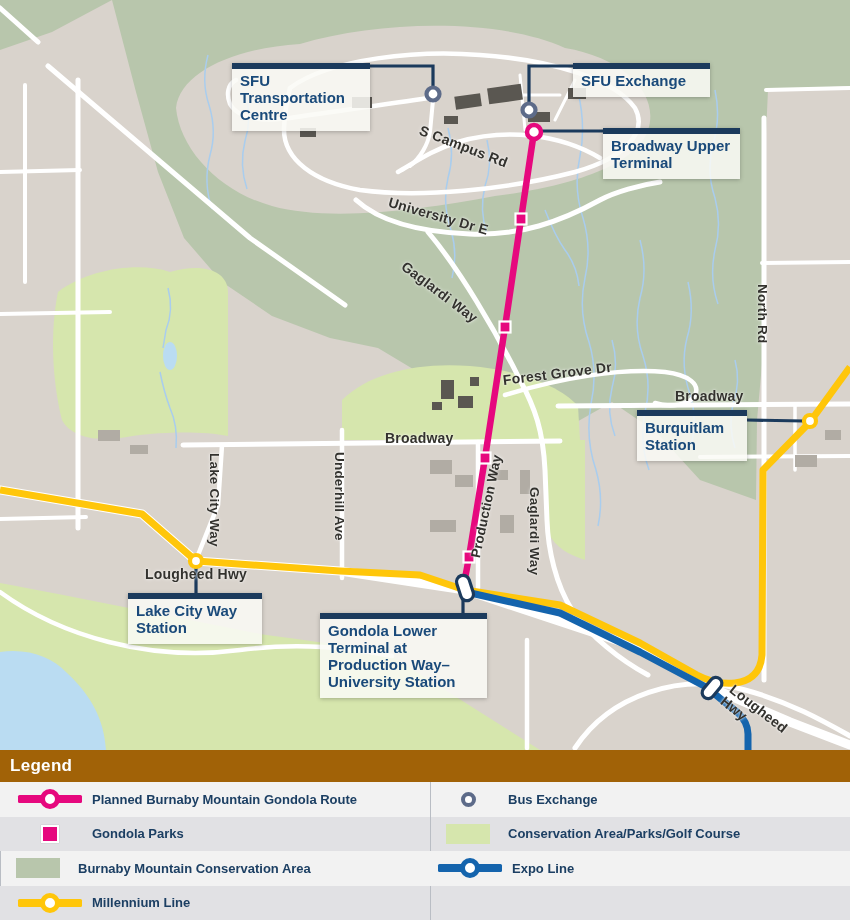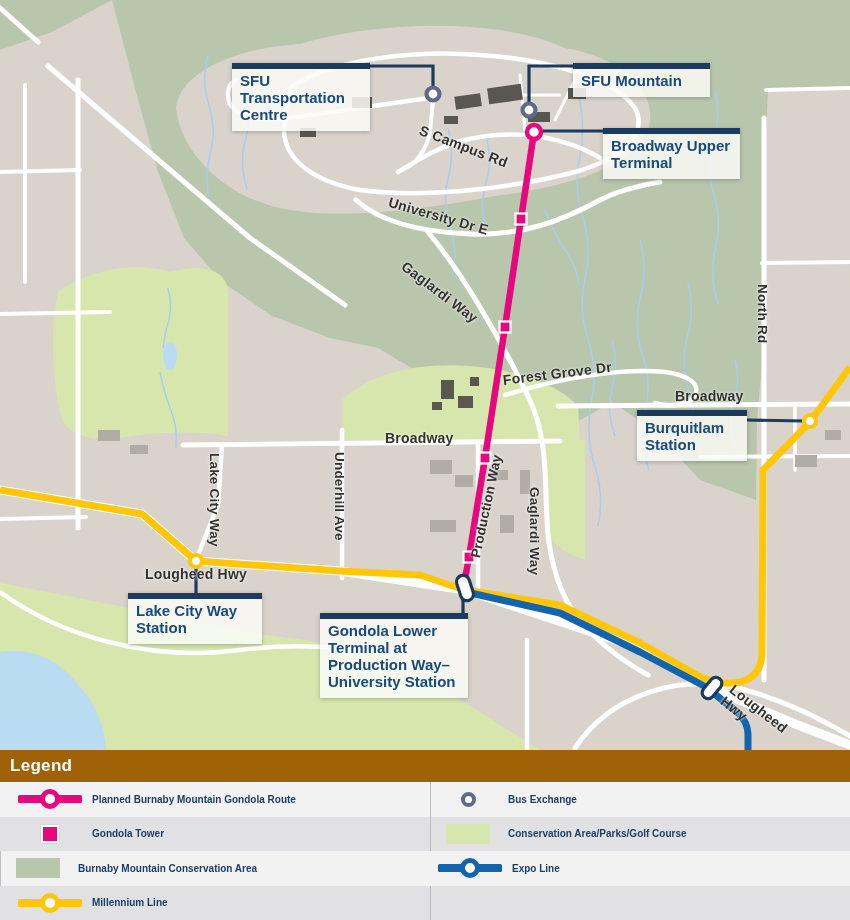--- a/index.html
+++ b/index.html
@@ -53,21 +53,21 @@
     width:10px;height:10px;border-radius:50%;background:#fff;
   }
   .lline.pink{background:#e6087e;} .lline.pink .dot{border:5px solid #e6087e;}
   .lline.blue{background:#1464ad;} .lline.blue .dot{border:5px solid #1464ad;}
   .lline.yellow{background:#ffc60a;} .lline.yellow .dot{border:5px solid #ffc60a;}
   .ltower{width:14px;height:14px;background:#e6087e;border:2.5px solid #fff;box-shadow:0 0 1px rgba(0,0,0,.25);}
   .lbus{width:7px;height:7px;border-radius:50%;background:#fff;border:4.5px solid #5d6b89;}
   .lswatch{width:44px;height:20px;}
   .lswatch.parks{background:#d6e6ad;}
   .lswatch.conserv{background:#b8c6ac;}
-  .llabel{margin-left:10px;color:#1c3f63;font-size:10px;font-weight:bold;}
+  .llabel{margin-left:10px;color:#1c3f63;font-size:13px;font-weight:bold;}
   .lcell.right .llabel{margin-left:18px;}
 </style>
 </head>
 <body>
 
 <div id="stage">
 
   <div id="map">
     <svg width="850" height="750" viewBox="0 0 850 750">
 
@@ -218,35 +218,35 @@
     <span class="rlabel" style="left:542px;top:487px;transform:rotate(90deg);">Gaglardi Way</span>
     <span class="rlabel big" style="left:145px;top:566px;">Lougheed Hwy</span>
     <span class="rlabel big wrap" style="left:736px;top:682px;transform:rotate(38deg);">Lougheed Hwy</span>
 
     <div class="callout" style="left:232px;top:63px;width:138px;">
       <div class="bar"></div>
       <div class="txt">SFU Transportation Centre</div>
     </div>
     <div class="callout" style="left:573px;top:63px;width:137px;">
       <div class="bar"></div>
-      <div class="txt">SFU Mountain</div>
+      <div class="txt">SFU Exchange</div>
     </div>
     <div class="callout" style="left:603px;top:128px;width:137px;">
       <div class="bar"></div>
       <div class="txt">Broadway Upper Terminal</div>
     </div>
     <div class="callout" style="left:637px;top:410px;width:110px;">
       <div class="bar"></div>
       <div class="txt">Burquitlam Station</div>
     </div>
     <div class="callout" style="left:128px;top:593px;width:134px;">
       <div class="bar"></div>
       <div class="txt">Lake City Way Station</div>
     </div>
-    <div class="callout" style="left:320px;top:613px;width:148px;">
+    <div class="callout" style="left:320px;top:613px;width:167px;">
       <div class="bar"></div>
       <div class="txt">Gondola Lower Terminal at Production Way–University Station</div>
     </div>
   </div>
 
   <div id="legend">
     <div class="hdr">
       <span>Legend</span>
     </div>
     <div class="body">
@@ -266,21 +266,21 @@
             </div>
           <span class="llabel">Bus Exchange</span>
         </div>
       </div>
 
       <div class="lrow">
         <div class="lcell left">
           <div class="icon-box">
               <div class="ltower"></div>
             </div>
-          <span class="llabel">Gondola Tower</span>
+          <span class="llabel">Gondola Parks</span>
         </div>
         <div class="lcell right">
           <div class="icon-box sm">
               <div class="lswatch parks"></div>
             </div>
           <span class="llabel">Conservation Area/Parks/Golf Course</span>
         </div>
       </div>
 
       <div class="lrow">

